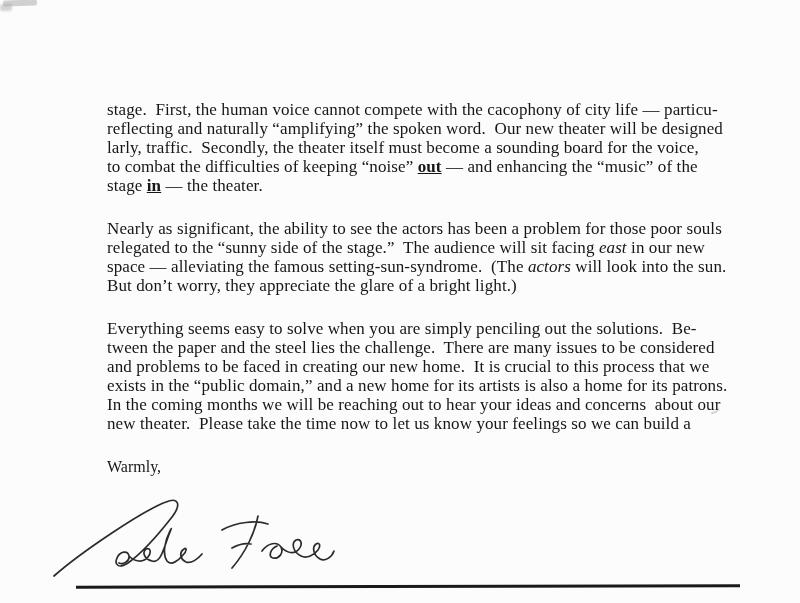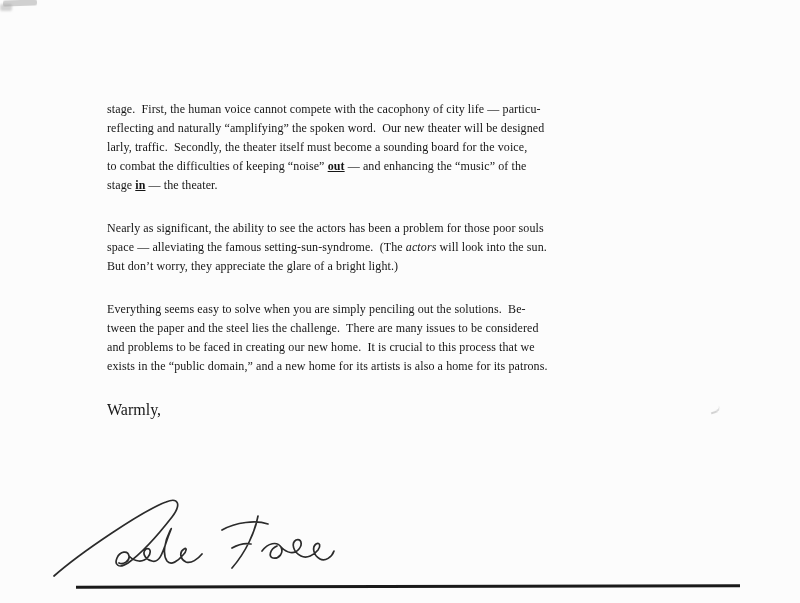--- a/index.html
+++ b/index.html
@@ -28,21 +28,21 @@
     position:absolute;left:710px;top:405px;width:10px;height:6px;
     border-bottom:2px solid #c2c2c2;border-radius:0 0 6px 0;
     opacity:.7;transform:rotate(-18deg);filter:blur(.4px);
   }
   .letter{
     position:absolute;left:107px;top:100px;width:640px;
   }
   .para{margin:0 0 24px 0;}
   .line{
     white-space:pre;
-    font-size:12px;line-height:19px;
+    font-size:17px;line-height:19px;
     letter-spacing:0.1px;
   }
   .line b{font-weight:bold;text-decoration:underline;}
   .line i{font-style:italic;}
   .closing{
     margin-top:16px;font-size:16px;line-height:19px;white-space:pre;
   }
   .signature-svg{
     position:absolute;left:46px;top:494px;
   }
@@ -66,28 +66,31 @@
   <div>
       <div class="para">
         <div class="line"><span>stage.  First, the human voice cannot compete with the cacophony of city life — particu-</span></div>
         <div class="line"><span>reflecting and naturally “amplifying” the spoken word.  Our new theater will be designed</span></div>
         <div class="line"><span>larly, traffic.  Secondly, the theater itself must become a sounding board for the voice,</span></div>
         <div class="line"><span>to combat the difficulties of keeping “noise” </span><b>out</b><span> — and enhancing the “music” of the</span></div>
         <div class="line"><span>stage </span><b>in</b><span> — the theater.</span></div>
       </div>
       <div class="para">
         <div class="line"><span>Nearly as significant, the ability to see the actors has been a problem for those poor souls</span></div>
+        <div class="line"><span>relegated to the “sunny side of the stage.”  The audience will sit facing </span><i>east</i><span> in our new</span></div>
         <div class="line"><span>space — alleviating the famous setting-sun-syndrome.  (The </span><i>actors</i><span> will look into the sun.</span></div>
         <div class="line"><span>But don’t worry, they appreciate the glare of a bright light.)</span></div>
       </div>
       <div class="para">
         <div class="line"><span>Everything seems easy to solve when you are simply penciling out the solutions.  Be-</span></div>
         <div class="line"><span>tween the paper and the steel lies the challenge.  There are many issues to be considered</span></div>
         <div class="line"><span>and problems to be faced in creating our new home.  It is crucial to this process that we</span></div>
         <div class="line"><span>exists in the “public domain,” and a new home for its artists is also a home for its patrons.</span></div>
+        <div class="line"><span>In the coming months we will be reaching out to hear your ideas and concerns  about our</span></div>
+        <div class="line"><span>new theater.  Please take the time now to let us know your feelings so we can build a</span></div>
       </div>
     </div>
   <div class="closing">Warmly,</div>
 </div>
 
 <svg class="signature-svg" width="292" height="88" viewBox="0 0 292 88" role="img" aria-label="Charles Fee">
   <path d="
     M8,82 C34,59 96,17 120,8
     C132,3 136,10 126,23
     C112,41 96,59 82,69

